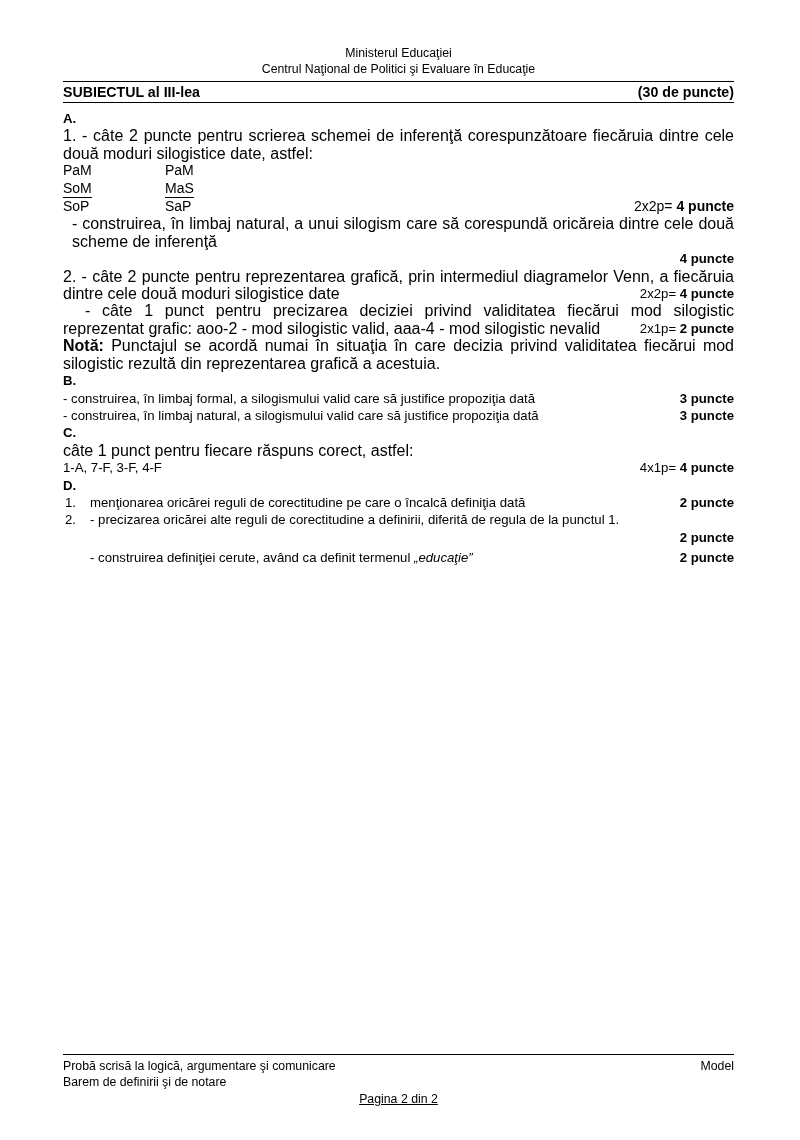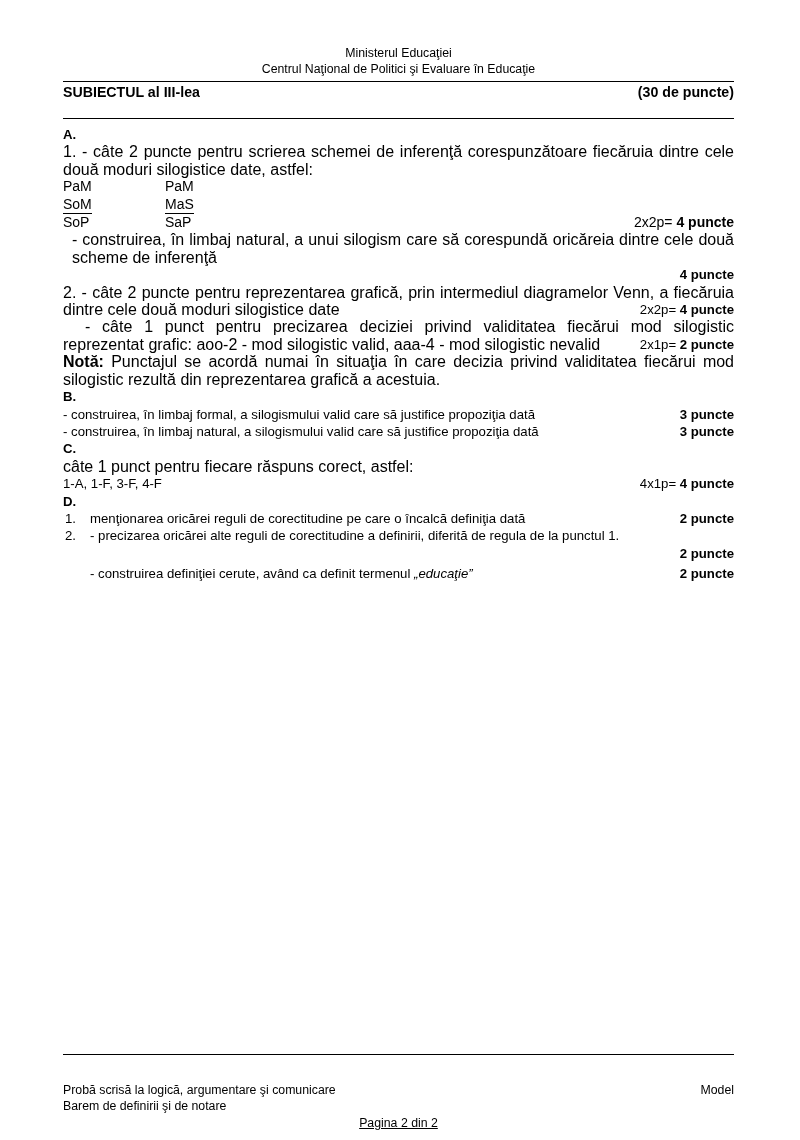--- a/index.html
+++ b/index.html
@@ -35,21 +35,21 @@
     text-align: center;
     font-size: 12.3px;
     line-height: 15.5px;
   }
 
   
   .subject-bar {
     margin-top: 4px;
     border-top: 1.6px solid #000;
     border-bottom: 1.6px solid #000;
-    padding: 2px 0 18px 0;
+    padding: 2px 0 2px 0;
     display: flex;
     justify-content: space-between;
     align-items: baseline;
     font-weight: bold;
     font-size: 14.2px;
   }
 
   
   .sec-letter {
     font-weight: bold;
@@ -152,21 +152,20 @@
     width: 671px;
     font-size: 12.3px;
     line-height: 16.2px;
     border-top: 1.5px solid #000;
     padding-top: 3px;
   }
   .footer-row {
     display: flex;
     justify-content: space-between;
     align-items: baseline;
-    margin-top: 24px;
   }
   .footer-sub { }
   .footer-page {
     text-align: center;
     margin-top: 1px;
     text-decoration: underline;
   }
 </style>
 </head>
 <body>
@@ -227,21 +226,21 @@
       <div class="right"><span class="pre"></span><span class="pts">3 puncte</span></div>
     </div>
     <div class="row">
       <div class="left">- construirea, în limbaj natural, a silogismului valid care să justifice propoziţia dată</div>
       <div class="right"><span class="pre"></span><span class="pts">3 puncte</span></div>
     </div>
 
     <div class="sec-letter tight">C.</div>
     <div class="para">câte 1 punct pentru fiecare răspuns corect, astfel:</div>
     <div class="row">
-      <div class="left">1-A, 1-F, 3-F, 4-F</div>
+      <div class="left">1-A, 7-F, 3-F, 4-F</div>
       <div class="right"><span class="pre">4x1p= </span><span class="pts">4 puncte</span></div>
     </div>
 
     <div class="sec-letter tight">D.</div>
 
     <div class="numlist">
       <div class="numitem">
         <div class="marker">1.</div>
         <div class="itembody">
           <div class="txt">menţionarea oricărei reguli de corectitudine pe care o încalcă definiţia dată</div>

